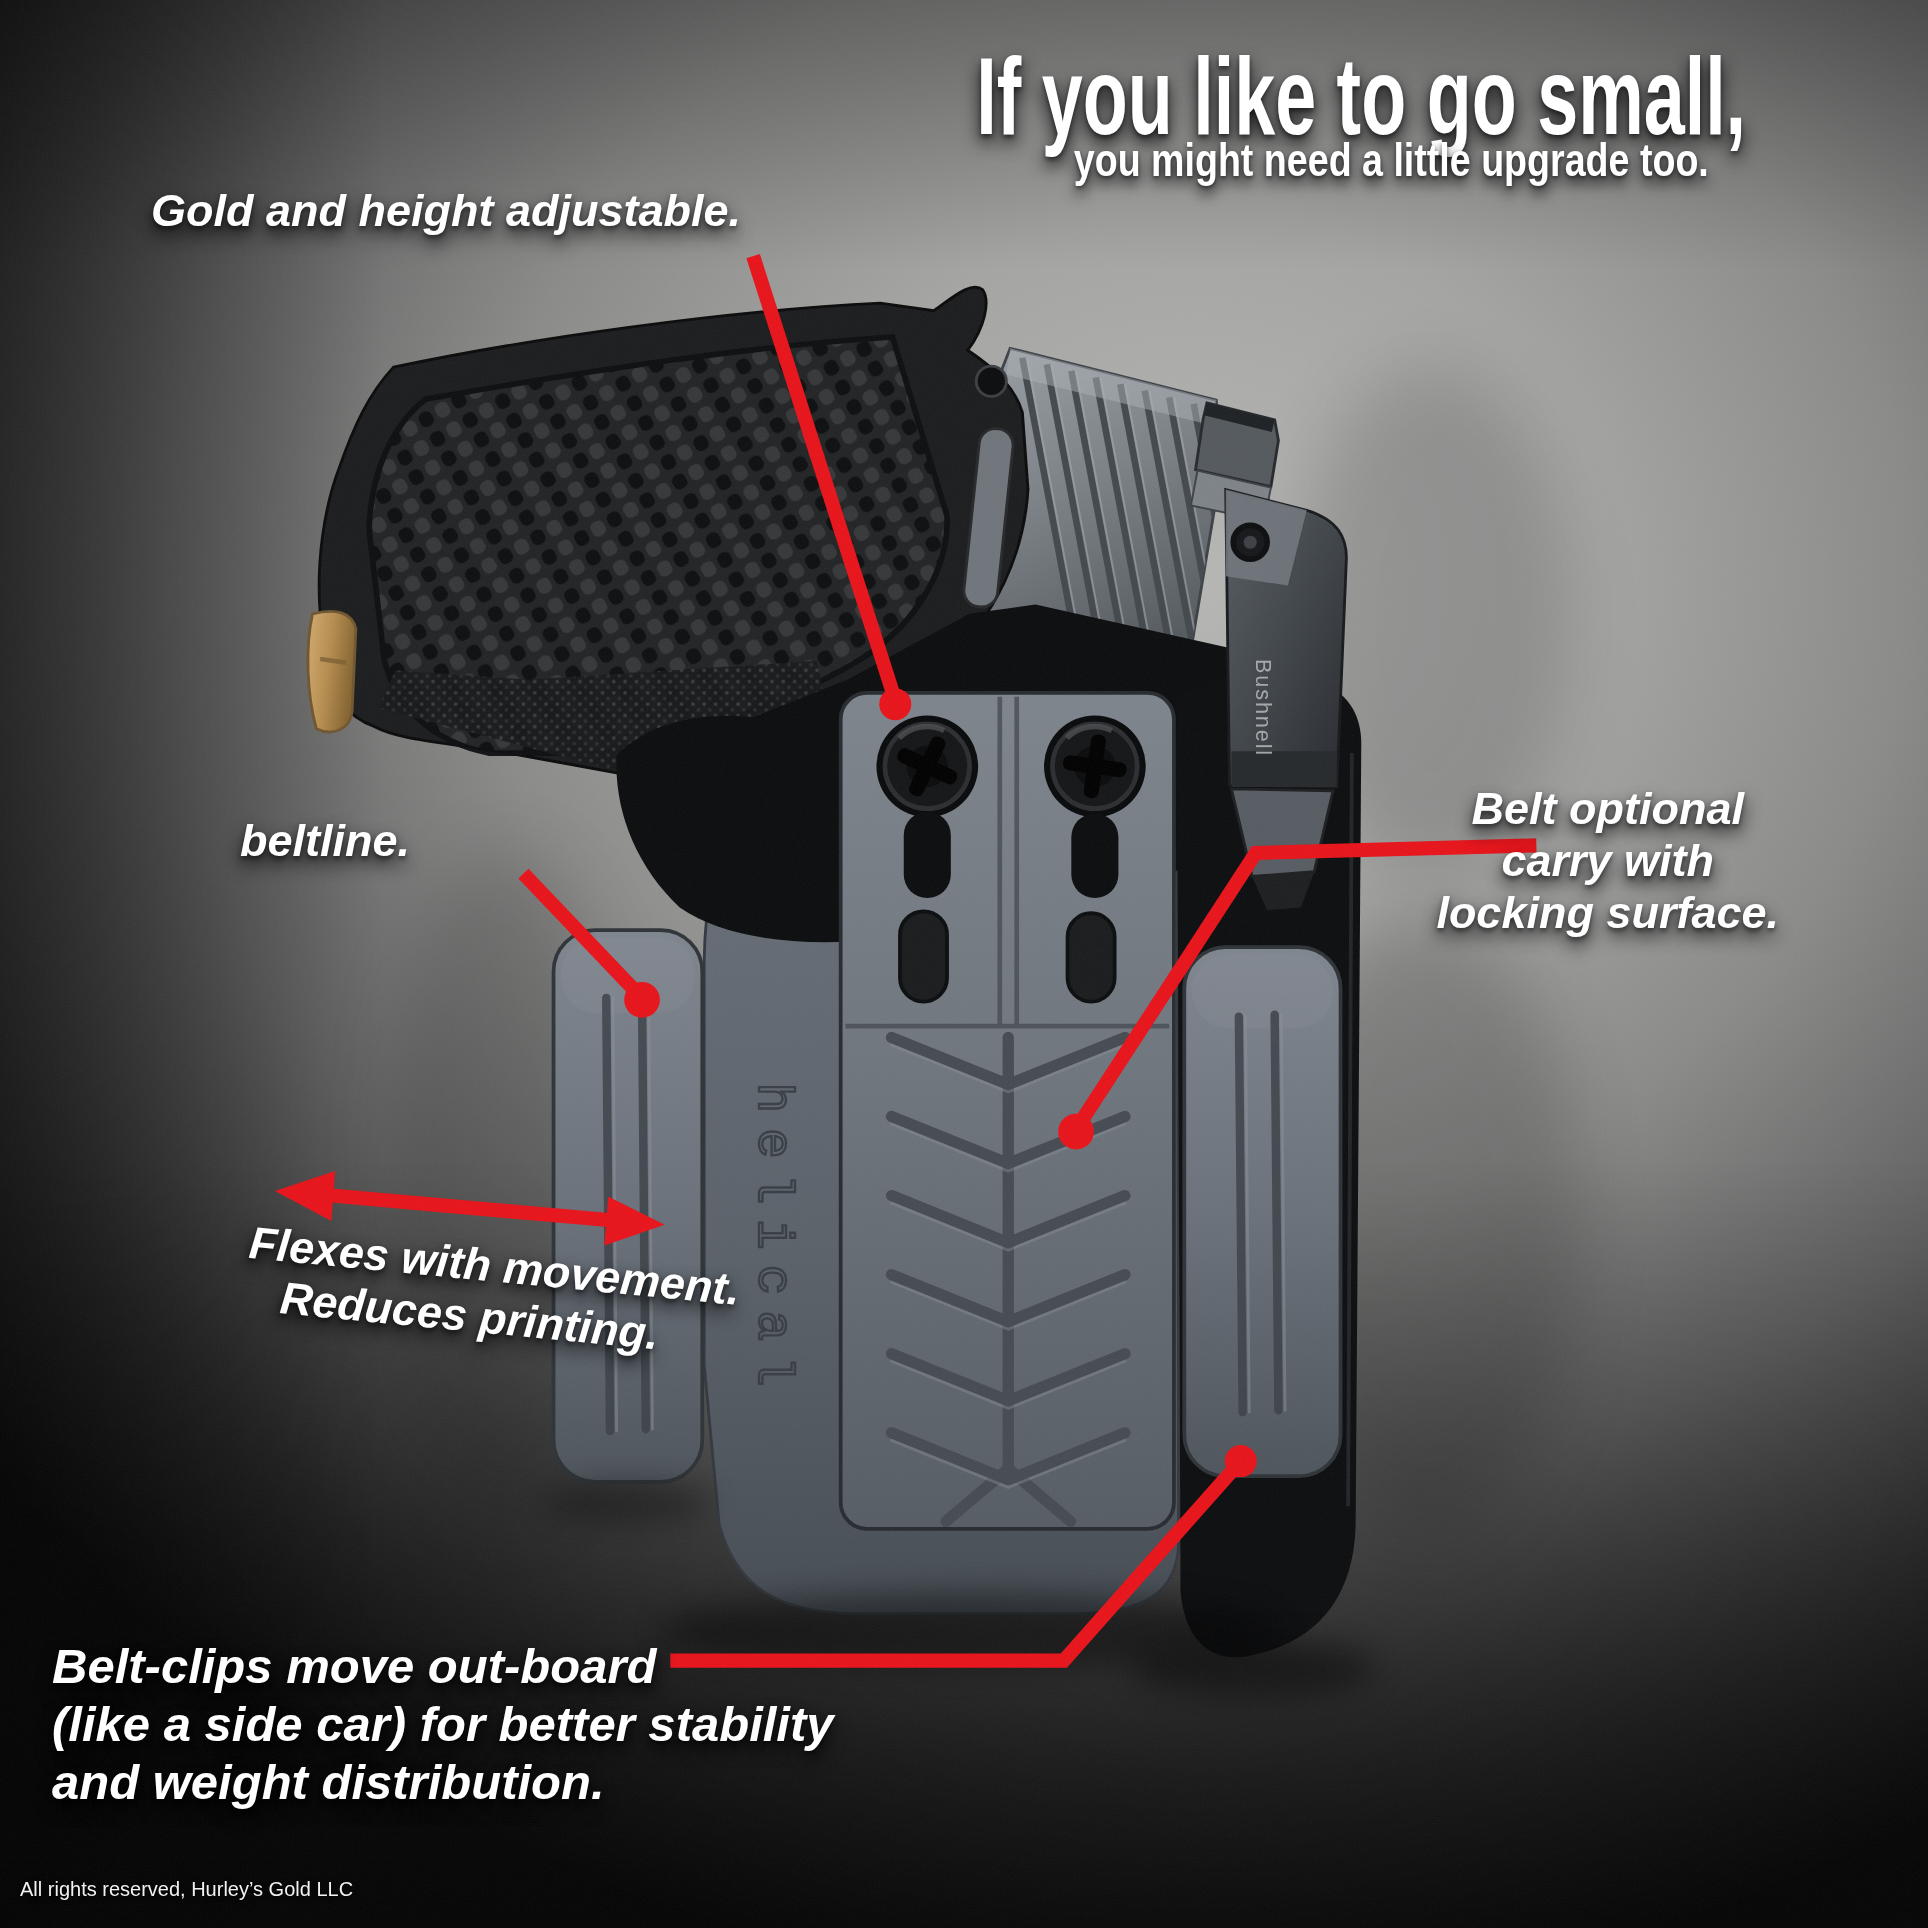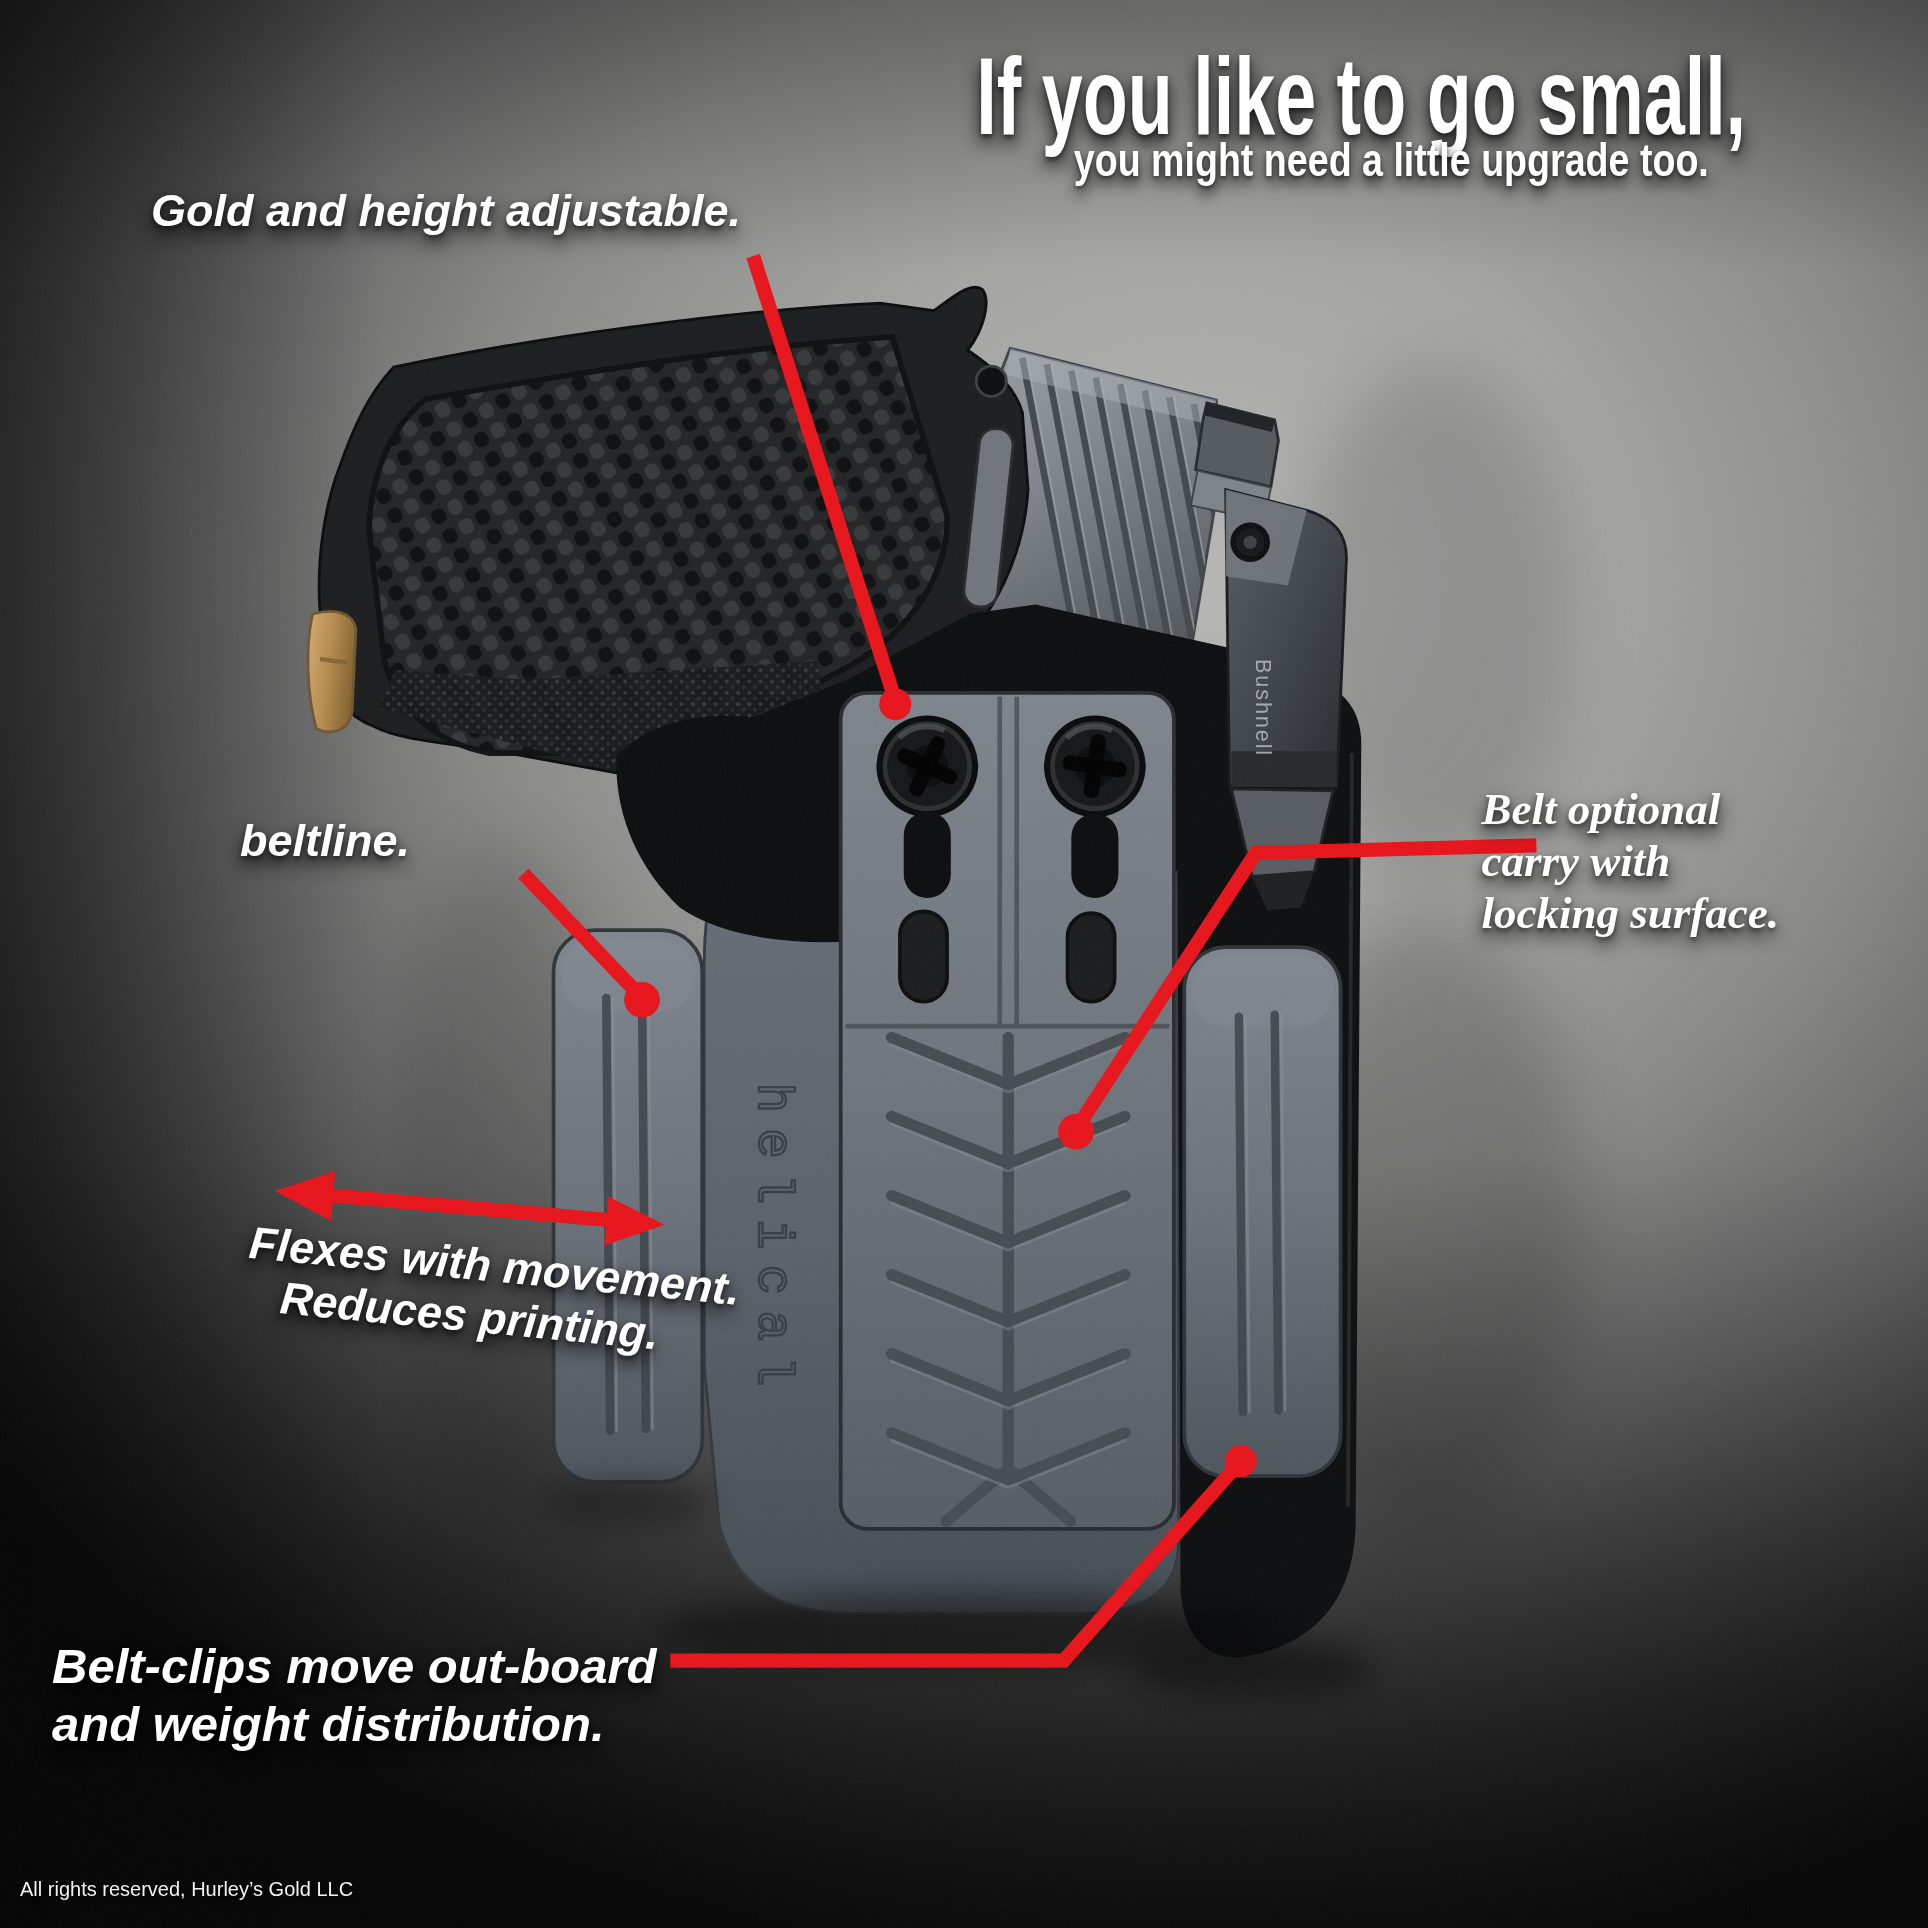--- a/index.html
+++ b/index.html
@@ -27,21 +27,21 @@
   }
   .callout{
     position:absolute;color:#fff;font-weight:700;font-style:italic;
     line-height:1.16;white-space:nowrap;
     text-shadow:0 8.5px 17px rgba(0,0,0,0.85),0 2.8px 5.6px rgba(0,0,0,0.5);
   }
   .callout-cant{left:151px;top:185px;font-size:45px;}
   .callout-weight{left:240px;top:815px;font-size:45px;}
   .callout-flex{left:252px;top:1217px;font-size:45px;width:452px;text-align:center;
     transform:rotate(5.5deg);transform-origin:0 0;}
-  .callout-belt-optional{right:149px;top:783px;font-size:45px;text-align:left;font-family:Liberation Serif, serif;}
+  .callout-belt-optional{right:149px;top:783px;font-size:45px;text-align:center;}
   .callout-belt-clips{left:38px;top:1638px;font-size:49px;line-height:1.18;margin-left:14px;}
   .footer{
     position:absolute;left:20px;top:1878px;font-size:20px;font-weight:400;color:#f2f2f2;
     text-shadow:0 1.9px 5.6px rgba(0,0,0,0.8);white-space:nowrap;
   }
 </style>
 </head>
 <body>
 
 <div class="stage">
@@ -343,18 +343,19 @@
   </div>
 
   <div class="callout callout-belt-optional">
     <div>Belt optional</div>
     <div>carry with</div>
     <div>locking surface.</div>
   </div>
 
   <div class="callout callout-belt-clips">
     <div>Belt-clips move out-board</div>
+    <div>(like a side car) for better stability</div>
     <div>and weight distribution.</div>
   </div>
 
   <div class="footer">All rights reserved, Hurley’s Gold LLC</div>
 </div>
 
 
 </body></html>

